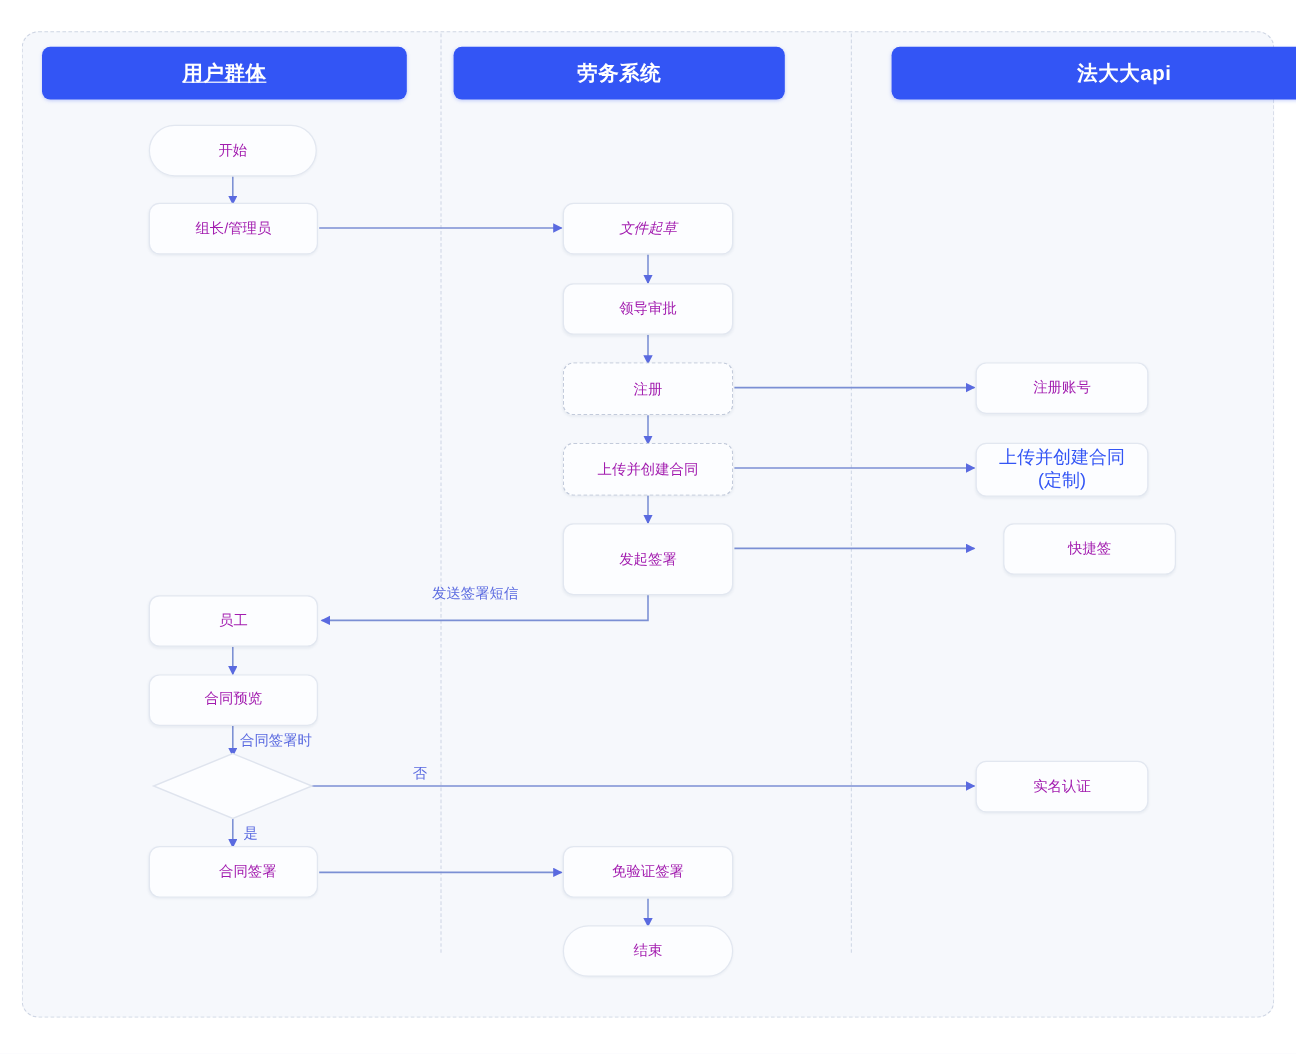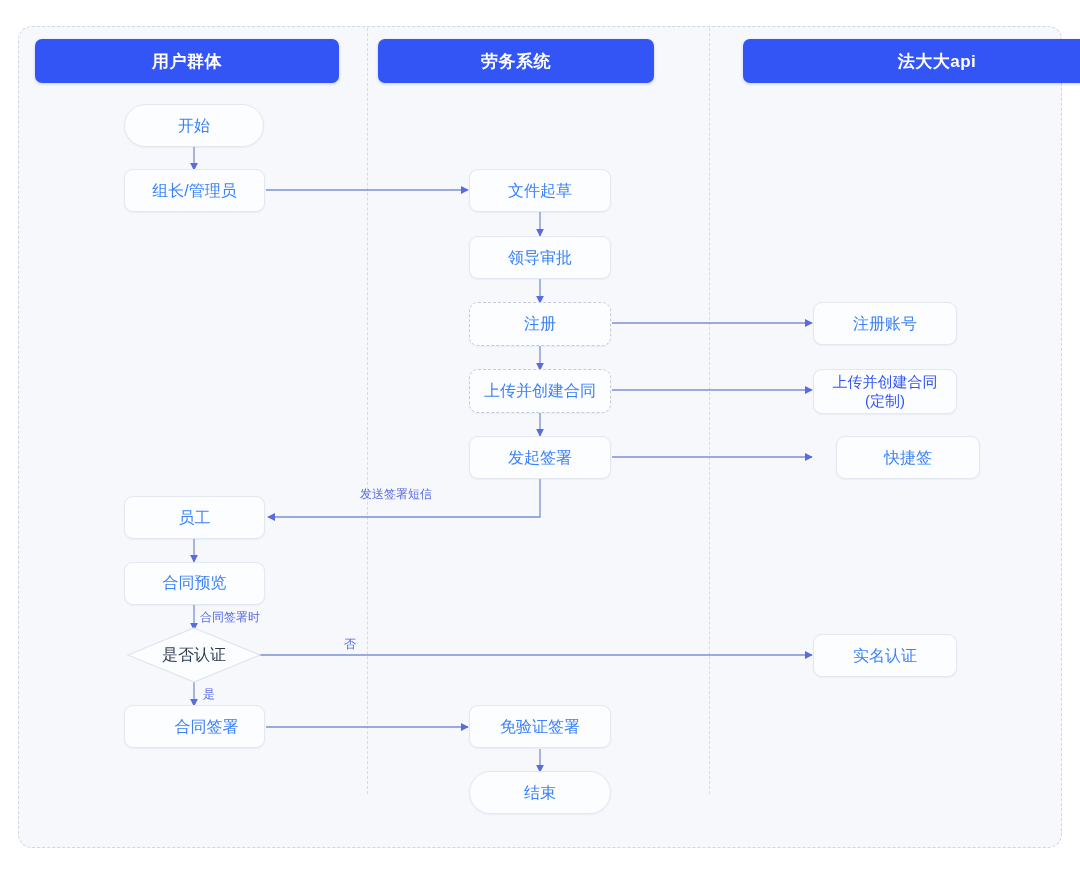--- a/index.html
+++ b/index.html
@@ -35,22 +35,22 @@
     box-shadow:0 1px 3px rgba(51,85,245,.25);
   }
 
   .node{
     position:absolute;
     background:#fcfdff;
     border:1px solid #e2e7f0;
     border-radius:9px;
     display:flex;align-items:center;justify-content:center;
     text-align:center;
-    font-size:16px;
-    color:#3b82f6;
+    font-size:12px;
+    color:#a21caf;
     box-sizing:border-box;
     box-shadow:0 1px 2px rgba(40,60,110,.06);
     line-height:1.25;
   }
   .node.pill{border-radius:26px;}
   .node.dashed{border:1px dashed #c3cbdb;}
   .node.bluetext{color:#3355f5;}
   .node.two-line{font-size:15px;}
 
   .diamond{
@@ -118,47 +118,44 @@
       <path d="M194,681 L194,706"></path>
 
       <path d="M266,727 L468,727"></path>
 
       <path d="M540,749 L540,772"></path>
     </g>
 
     <polygon points="194,628 260,655 194,682 128,655" fill="#fcfdff" stroke="#dfe4ee" stroke-width="1.2"></polygon>
   </svg>
 
-  <div class="lane-header" style="left:35px;top:39px;width:304px;">用户群体</div>
+  <div class="lane-header" style="left:35px;top:39px;width:304px;text-decoration:underline;">用户群体</div>
   <div class="lane-header" style="left:378px;top:39px;width:276px;">劳务系统</div>
   <div class="lane-header" style="left:707px;top:39px;width:388px;margin-left:36px;">法大大api</div>
 
   <div class="node pill" style="left:124px;top:104px;width:140px;height:43px;">开始</div>
 
   <div class="node" style="left:124px;top:169px;width:141px;height:43px;">组长/管理员</div>
 
   <div class="node" style="left:124px;top:496px;width:141px;height:43px;">员工</div>
 
   <div class="node" style="left:124px;top:562px;width:141px;height:43px;font-family:Liberation Mono, monospace;">合同预览</div>
 
-  <div class="diamond" style="left:128px;top:628px;width:132px;height:54px;">
-    <span class="dlabel">是否认证</span>
-  </div>
 
   <div class="node" style="left:124px;top:705px;width:141px;height:43px;padding-left:24px;">合同签署</div>
 
-  <div class="node" style="left:469px;top:169px;width:142px;height:43px;">文件起草</div>
+  <div class="node" style="left:469px;top:169px;width:142px;height:43px;font-style:italic;">文件起草</div>
 
   <div class="node" style="left:469px;top:236px;width:142px;height:43px;">领导审批</div>
 
   <div class="node dashed" style="left:469px;top:302px;width:142px;height:44px;">注册</div>
 
   <div class="node dashed" style="left:469px;top:369px;width:142px;height:44px;">上传并创建合同</div>
 
-  <div class="node" style="left:469px;top:436px;width:142px;height:43px;">发起签署</div>
+  <div class="node" style="left:469px;top:436px;width:142px;height:60px;">发起签署</div>
 
   <div class="node pill" style="left:469px;top:771px;width:142px;height:43px;">结束</div>
 
   <div class="node" style="left:469px;top:705px;width:142px;height:43px;">免验证签署</div>
 
   <div class="node" style="left:813px;top:302px;width:144px;height:43px;">注册账号</div>
 
   <div class="node bluetext two-line" style="left:813px;top:369px;width:144px;height:45px;flex-direction:column;">
     <span>上传并创建合同</span>
     <span>(定制)</span>

